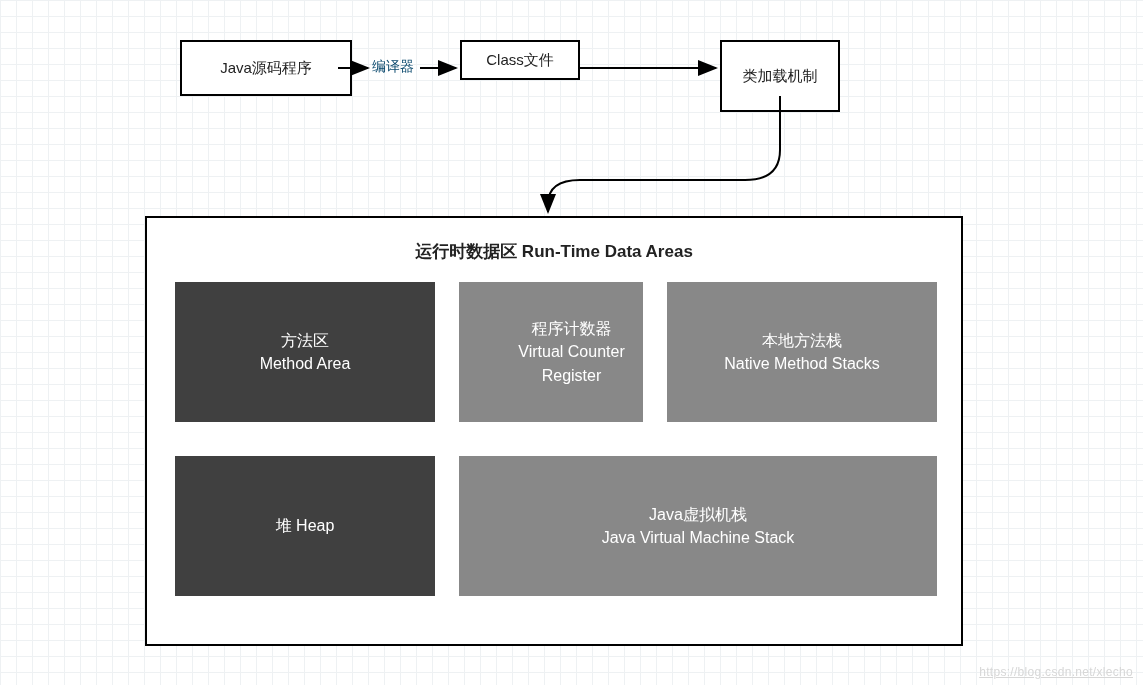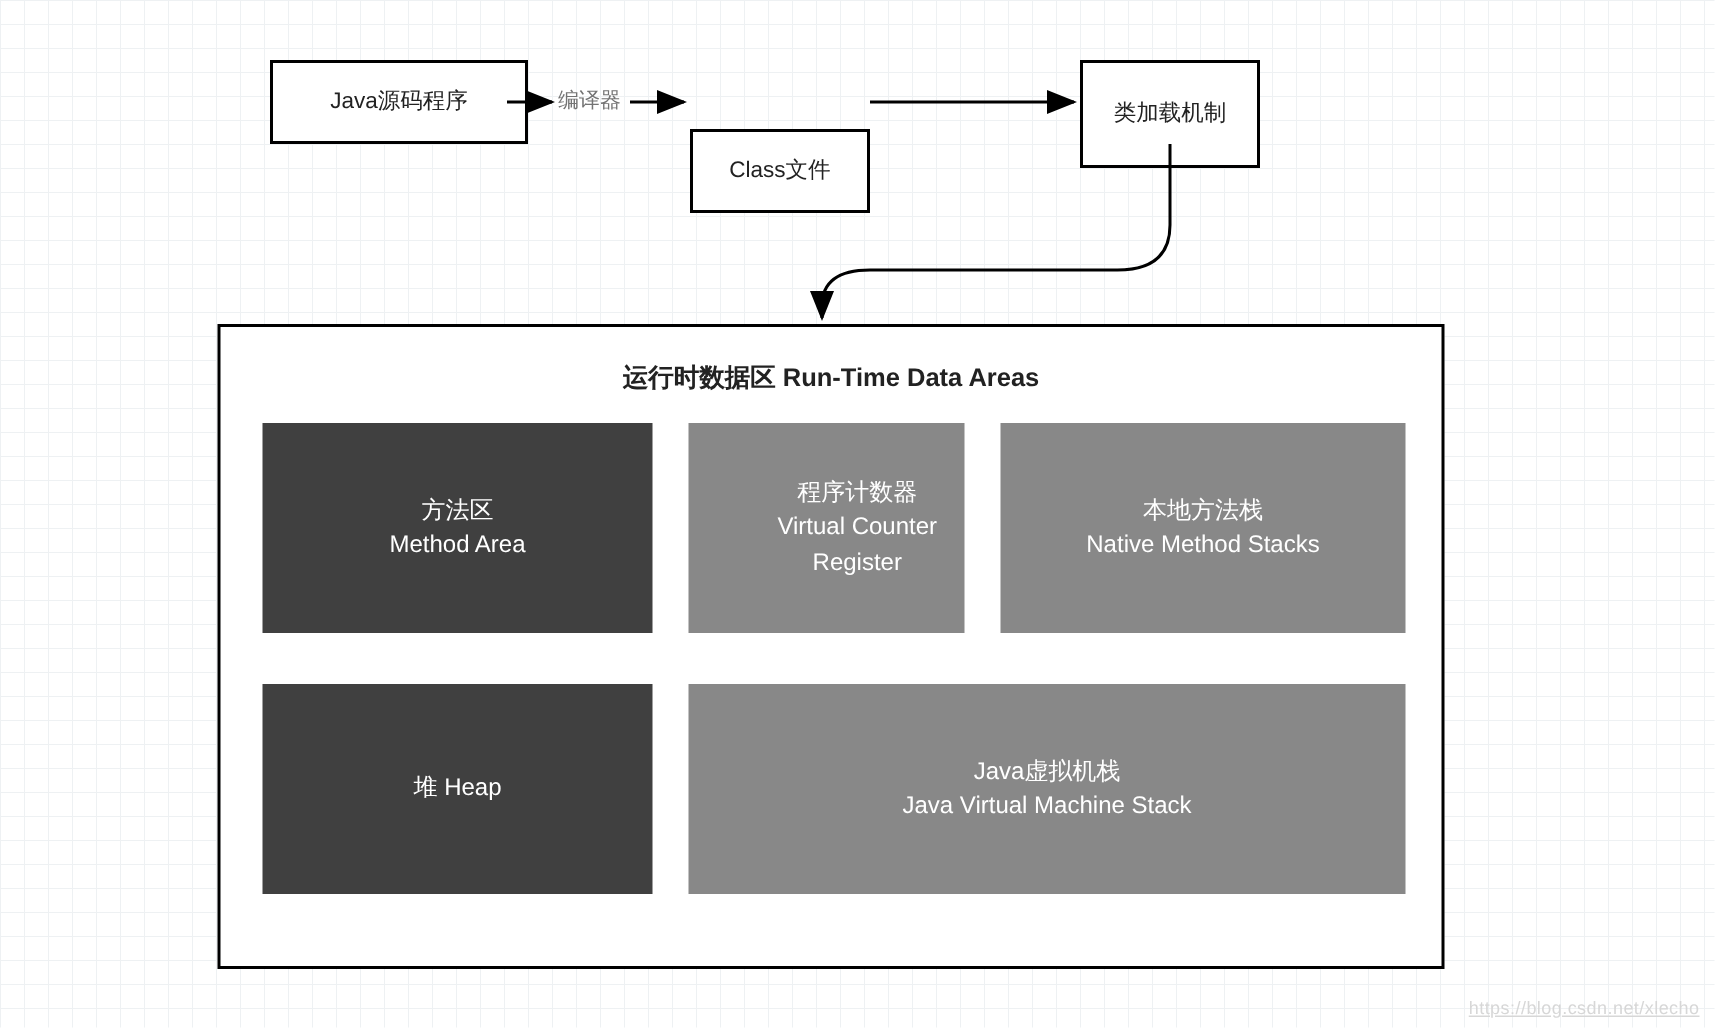--- a/index.html
+++ b/index.html
@@ -49,21 +49,21 @@
     text-align: center;
     color: #fff;
     font-size: 16px;
     line-height: 1.45;
   }
   .orange { background: #404040; }
   .gray   { background: #888888; }
   .edge-label {
     position: absolute;
     font-size: 14px;
-    color: #737373;
+    color: #0c4a6e;
     background: transparent;
   }
   svg.arrows {
     position: absolute;
     left: 0; top: 0;
     width: 1143px; height: 685px;
     pointer-events: none;
   }
   .watermark {
     position: absolute;
@@ -77,21 +77,21 @@
 </style>
 </head>
 <body>
 
 <div class="node" style="left:180px; top:40px; width:172px; height:56px;">
   <span>Java源码程序</span>
 </div>
 
 <div class="edge-label" style="left:372px; top:58px;">编译器</div>
 
-<div class="node" style="left:460px; top:40px; width:120px; height:56px;margin-top:46px;">
+<div class="node" style="left:460px; top:40px; width:120px; height:40px;">
   <span>Class文件</span>
 </div>
 
 <div class="node" style="left:720px; top:40px; width:120px; height:72px;">
   <span>类加载机制</span>
 </div>
 
 <svg class="arrows">
   <defs>
     <marker id="arrowhead" markerWidth="10" markerHeight="8" refX="9" refY="4" orient="auto">

